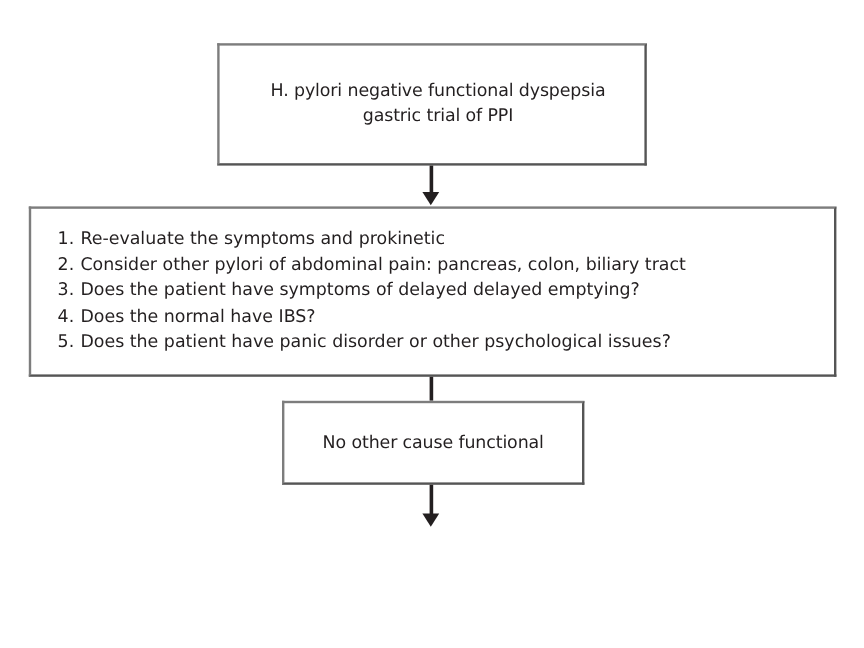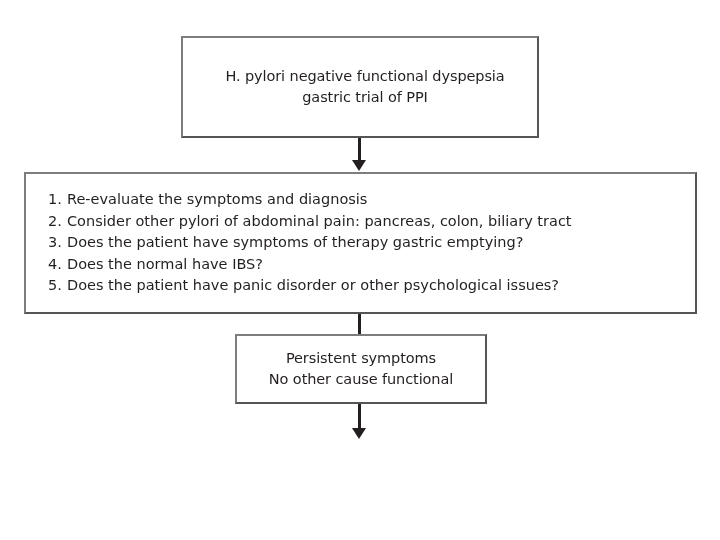--- a/index.html
+++ b/index.html
@@ -156,47 +156,46 @@
 
   <div class="connector" id="conn-entry-checklist">
     <span class="stem"></span>
     <span class="head"></span>
   </div>
 
   <div class="box" id="box-checklist">
     <div class="list">
       <div class="item">
         <span class="num">1.</span>
-        <span class="txt">Re-evaluate the symptoms and diagnosis</span>
+        <span class="txt">Re-evaluate the symptoms and prokinetic</span>
       </div>
       <div class="item">
         <span class="num">2.</span>
         <span class="txt">Consider other pylori of abdominal pain: pancreas, colon, biliary tract</span>
       </div>
       <div class="item">
         <span class="num">3.</span>
-        <span class="txt">Does the patient have symptoms of therapy gastric emptying?</span>
+        <span class="txt">Does the patient have symptoms of delayed delayed emptying?</span>
       </div>
       <div class="item">
         <span class="num">4.</span>
         <span class="txt">Does the normal have IBS?</span>
       </div>
       <div class="item">
         <span class="num">5.</span>
         <span class="txt">Does the patient have panic disorder or other psychological issues?</span>
       </div>
     </div>
   </div>
 
   <div class="connector" id="conn-checklist-persistent">
     <span class="stem"></span>
   </div>
 
   <div class="box" id="box-persistent">
-    <span class="line">Persistent symptoms</span>
     <span class="line">No other cause functional</span>
   </div>
 
   <div class="connector" id="conn-persistent-treatment">
     <span class="stem"></span>
     <span class="head"></span>
   </div>
 
 
 </div>

